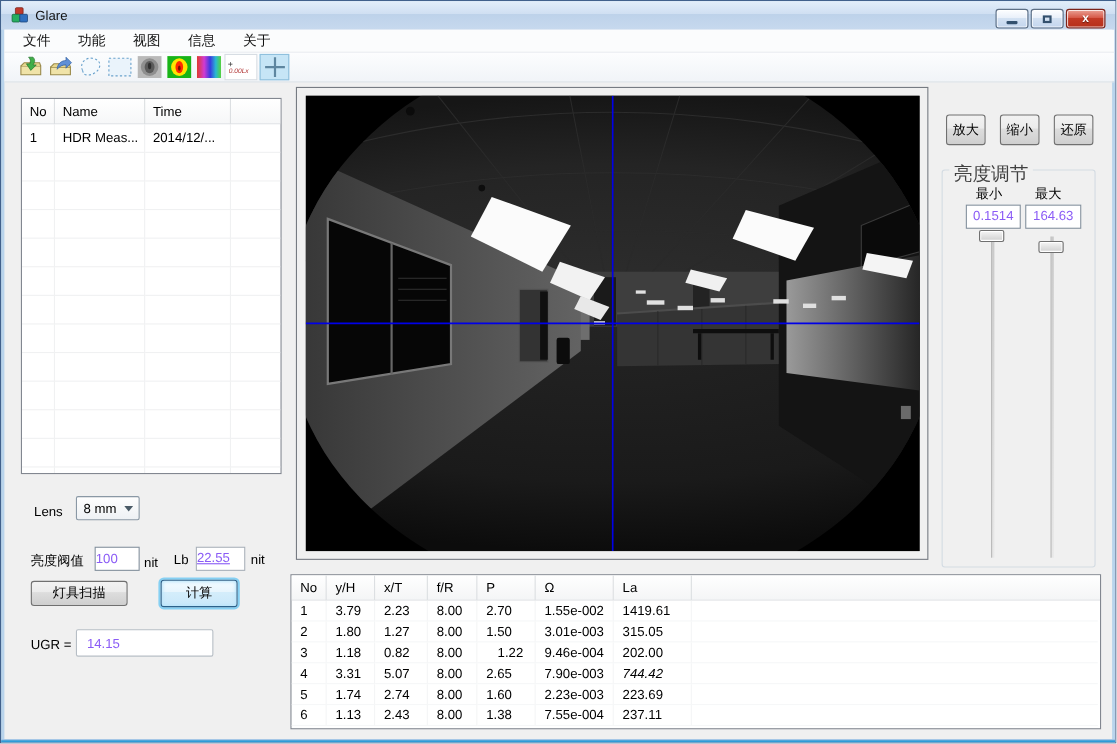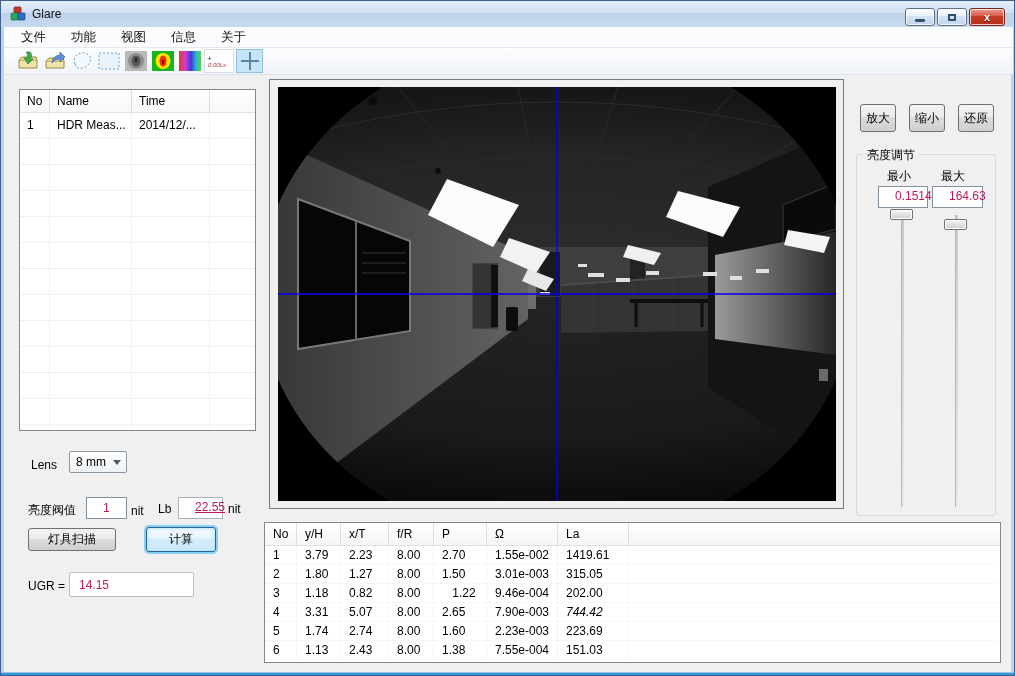--- a/index.html
+++ b/index.html
@@ -43,21 +43,21 @@
     position:absolute; left:3px; top:47px; width:1009px; height:27px;
     background:linear-gradient(#fcfdfe,#f1f4f8); border-bottom:1px solid #dde3ea;
     display:flex; align-items:center; padding-left:11px; gap:2px;
   }
   .tool { width:25px; height:24px; display:flex; align-items:center; justify-content:center; }
   .tool.active { background:#c6e5f6; border:1px solid #8fc0dd; }
   
   .label { position:absolute; font-size:12px; color:#000; white-space:nowrap; }
   .textbox {
     position:absolute; border:1px solid #828f9c; background:#fff;
-    font-size:12px; color:#be185d; padding:2px 16px; font-family:"Liberation Sans",sans-serif;
+    font-size:12px; color:#8b5cf6; padding:2px 0; font-family:"Liberation Sans",sans-serif;
   }
   .btn {
     position:absolute; border:1px solid #707070; border-radius:3px;
     background:linear-gradient(#f2f2f2,#ebebeb 45%,#dddddd 46%,#cfcfcf);
     font-size:12px; color:#000; display:flex; align-items:center; justify-content:center;
     font-family:"Liberation Sans",sans-serif;
   }
   .btn.default {
     border:1px solid #2c628b;
     box-shadow:0 0 0 2px #86d0f3, inset 0 0 3px 1px #b9e5fb;
@@ -85,21 +85,21 @@
     position:absolute; left:268px; top:78px; width:575px; height:430px;
     border:1px solid #767b82; background:#f0f0f0;
   }
   #hdr-image { position:absolute; left:8px; top:7px; width:558px; height:414px; background:#000; }
   
   #group-brightness {
     position:absolute; left:855px; top:153px; width:140px; height:362px;
     border:1px solid #d3dbe2; border-radius:3px;
   }
   #group-brightness-title {
-    position:absolute; left:862px; top:146px; background:#f0f0f0; padding:0 4px; font-size:12px; color:#000000;
+    position:absolute; left:862px; top:146px; background:#f0f0f0; padding:0 4px; font-size:17px; color:#404040;
   }
   .slider-track { position:absolute; width:3px; background:linear-gradient(#c9c9c9,#e8e8e8); border-left:1px solid #b5b5b5; }
   .slider-thumb {
     position:absolute; width:23px; height:11px; border:1px solid #707070; border-radius:2px;
     background:linear-gradient(#f6f6f6,#e2e2e2 50%,#d0d0d0);
     box-shadow: inset 0 0 0 1px #fff;
   }
   
   #results-table {
     position:absolute; left:263px; top:521px; width:737px; height:141px;
@@ -494,20 +494,20 @@
           <div class="rt-cell" style="width: 71px;">223.69</div>
           <div class="rt-cell" style="width: 369px; border-right: none;"></div>
         </div>
         <div class="rt-row">
           <div class="rt-cell" style="width: 32px;">6</div>
           <div class="rt-cell" style="width: 44px;">1.13</div>
           <div class="rt-cell" style="width: 48px;">2.43</div>
           <div class="rt-cell" style="width: 45px;">8.00</div>
           <div class="rt-cell" style="width: 53px;">1.38</div>
           <div class="rt-cell" style="width: 71px;">7.55e-004</div>
-          <div class="rt-cell" style="width: 71px;">151.03</div>
+          <div class="rt-cell" style="width: 71px;">237.11</div>
           <div class="rt-cell" style="width: 369px; border-right: none;"></div>
         </div>
       </div>
   </div>
 
   <div id="window-border-bottom"></div>
 </div>
 
 </body></html>

